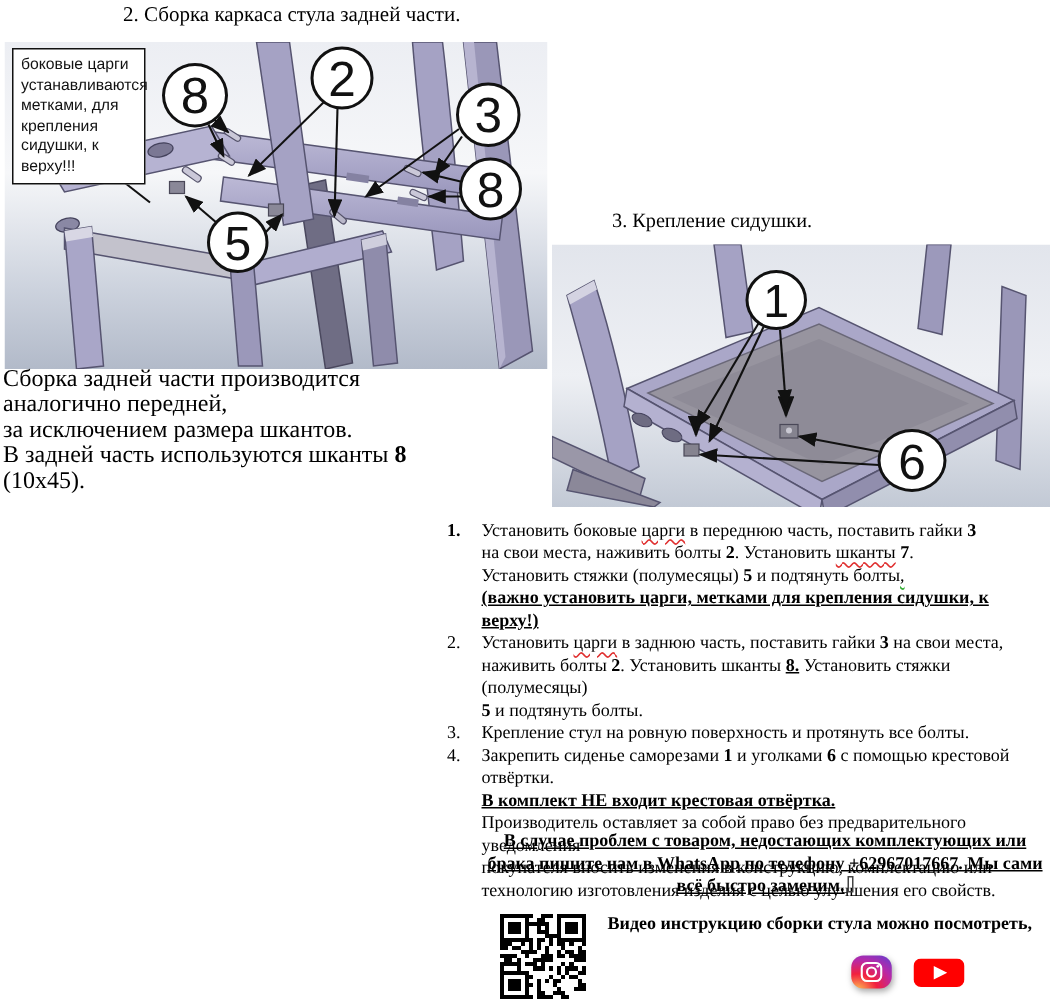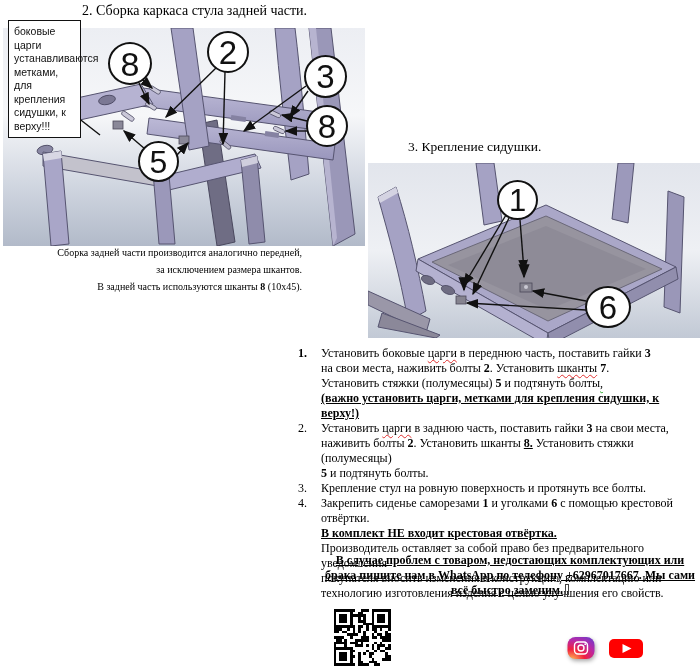--- a/index.html
+++ b/index.html
@@ -3,21 +3,21 @@
 <meta charset="utf-8">
 <style>
   * { margin:0; padding:0; box-sizing:border-box; }
   html,body { background:#ffffff; }
   .page {
     position:relative; width:700px; height:666px; background:#ffffff;
     overflow:hidden; font-family:"Liberation Serif", serif; color:#000;
   }
   .abs { position:absolute; }
   .heading { font-size:14px; color:#000; white-space:nowrap; }
-  .caption { font-size:10px; line-height:17px; text-align:right; }
+  .caption { font-size:16px; line-height:17px; text-align:left; }
   .steps { font-size:12px; line-height:15px; }
   .step-row { display:flex; align-items:flex-start; }
   .step-num { width:23px; flex:0 0 23px; }
   .step-num.bold { font-weight:bold; }
   .step-text { flex:1; }
   .b { font-weight:bold; }
   .u { text-decoration:underline; }
   .wr { text-decoration:underline; text-decoration-style:wavy; text-decoration-color:#e03030; text-decoration-thickness:1px; text-underline-offset:2px; }
   .wg { text-decoration:underline; text-decoration-style:wavy; text-decoration-color:#2faa2f; text-decoration-thickness:1px; text-underline-offset:2px; }
   .warranty { font-size:12px; line-height:15px; }
@@ -120,21 +120,21 @@
       <line x1="303" y1="58" x2="241" y2="103" marker-end="url(#arr1)"></line>
       <line x1="305" y1="63" x2="287" y2="89" marker-end="url(#arr1)"></line>
       <line x1="304" y1="93" x2="279" y2="87" marker-end="url(#arr1)"></line>
       <line x1="305" y1="103" x2="283" y2="103" marker-end="url(#arr1)"></line>
       <line x1="142" y1="121" x2="121" y2="103" marker-end="url(#arr1)"></line>
       <line x1="174" y1="127" x2="185" y2="115" marker-end="url(#arr1)"></line>
       <line x1="56" y1="75" x2="97" y2="107"></line>
     </g>
   </svg>
 
-  <div class="note-box" style="left:8px; top:20px; width:73px;">боковые царги устанавливаются метками, для крепления сидушки, к верху!!!</div>
+  <div class="note-box" style="left:8px; top:32px; width:89px;">боковые царги устанавливаются метками, для крепления сидушки, к верху!!!</div>
 
   <div class="balloon" style="left:108px; top:42px; width:44px; height:43px; font-size:34px;">8</div>
   <div class="balloon" style="left:207px; top:31px; width:42px; height:42px; font-size:33px;">2</div>
   <div class="balloon" style="left:304px; top:55px; width:43px; height:43px; font-size:33px;">3</div>
   <div class="balloon" style="left:306px; top:105px; width:42px; height:42px; font-size:33px;">8</div>
   <div class="balloon" style="left:138px; top:141px; width:41px; height:41px; font-size:32px;">5</div>
 
   <div class="abs caption" style="left:2px; top:244px; width:300px;"><span>Сборка задней части производится аналогично передней,</span><br><span>за исключением размера шкантов.</span><br><span>В задней часть используются шканты </span><span class="b">8</span><span> (10x45).</span></div>
 
   <div class="abs heading" style="left:408px; top:139px; font-size:13.5px;">3. Крепление сидушки.</div>
@@ -360,20 +360,21 @@
         <rect x="14" y="0" width="7" height="7" fill="#000"></rect>
         <rect x="15" y="1" width="5" height="5" fill="#fff"></rect>
         <rect x="16" y="2" width="3" height="3" fill="#000"></rect>
         <rect x="0" y="14" width="7" height="7" fill="#000"></rect>
         <rect x="1" y="15" width="5" height="5" fill="#fff"></rect>
         <rect x="2" y="16" width="3" height="3" fill="#000"></rect>
       </g>
   </svg>
 
   <div class="abs video-note" style="left:405px; top:606px; width:296px;">
+    <div>Видео инструкцию сборки стула можно посмотреть,</div>
   </div>
 
   <svg class="abs ig-icon" style="left:566px; top:636px;" width="30" height="24" viewBox="0 0 30 24">
     <defs>
       <radialGradient id="igg" cx="0.15" cy="1.05" r="1.4">
         <stop offset="0" stop-color="#fec053"></stop>
           <stop offset="0.35" stop-color="#f2203e"></stop>
         <stop offset="0.65" stop-color="#b729a8"></stop>
           <stop offset="1" stop-color="#5342d6"></stop>
       </radialGradient>

